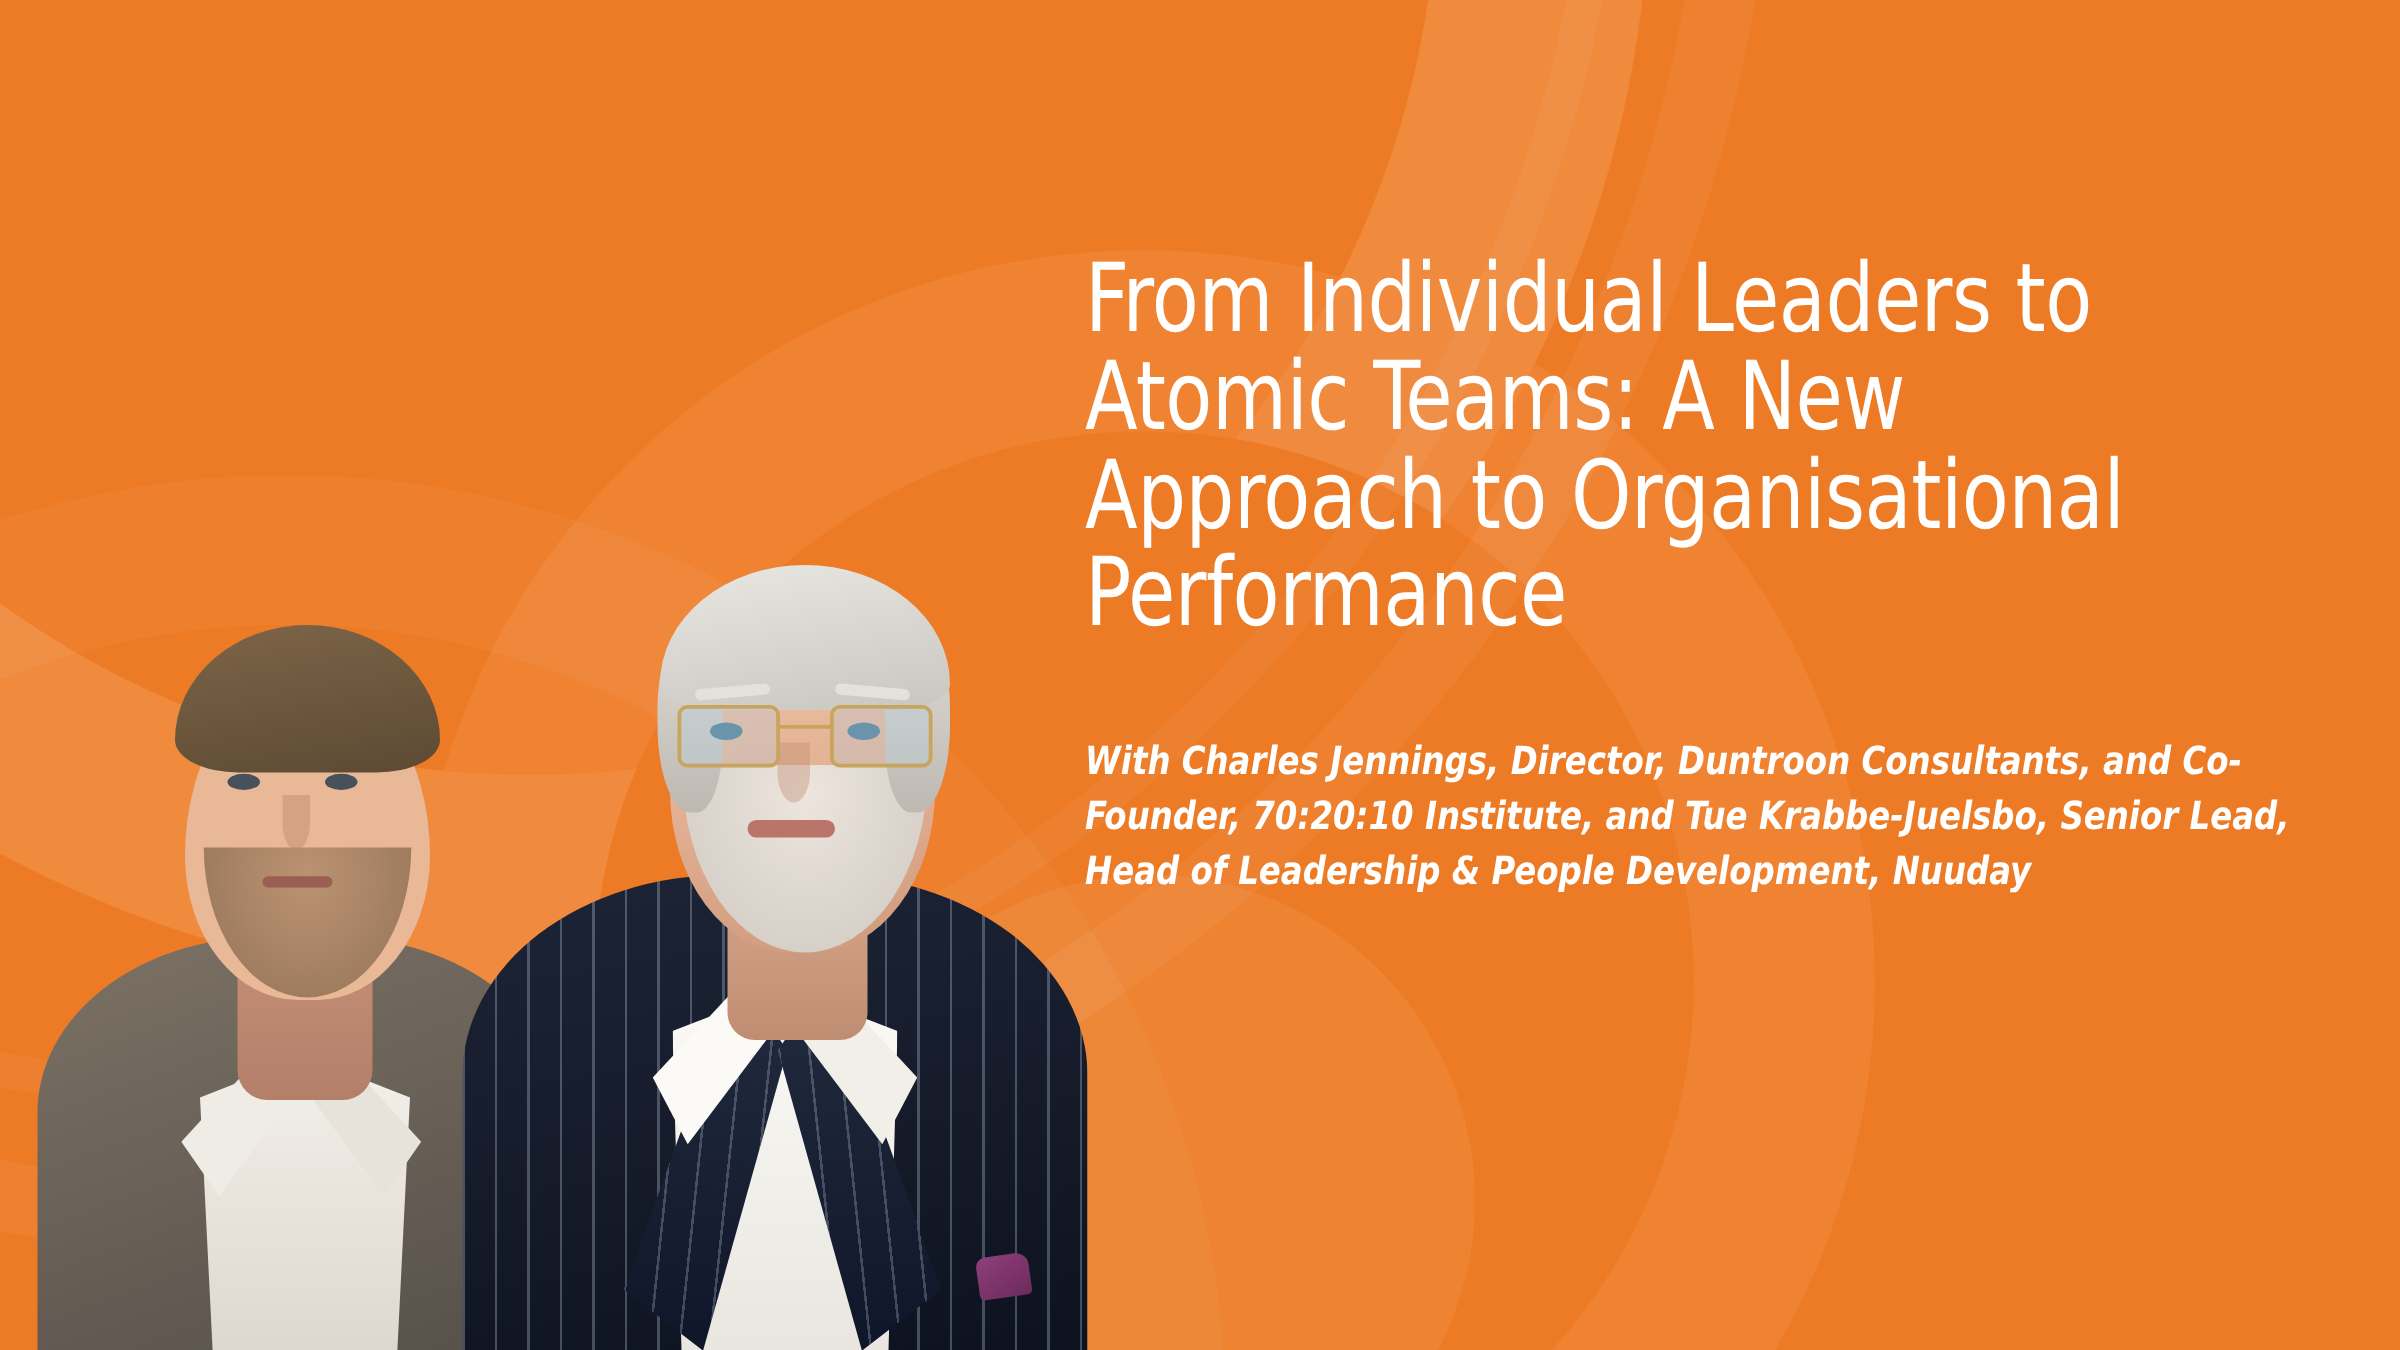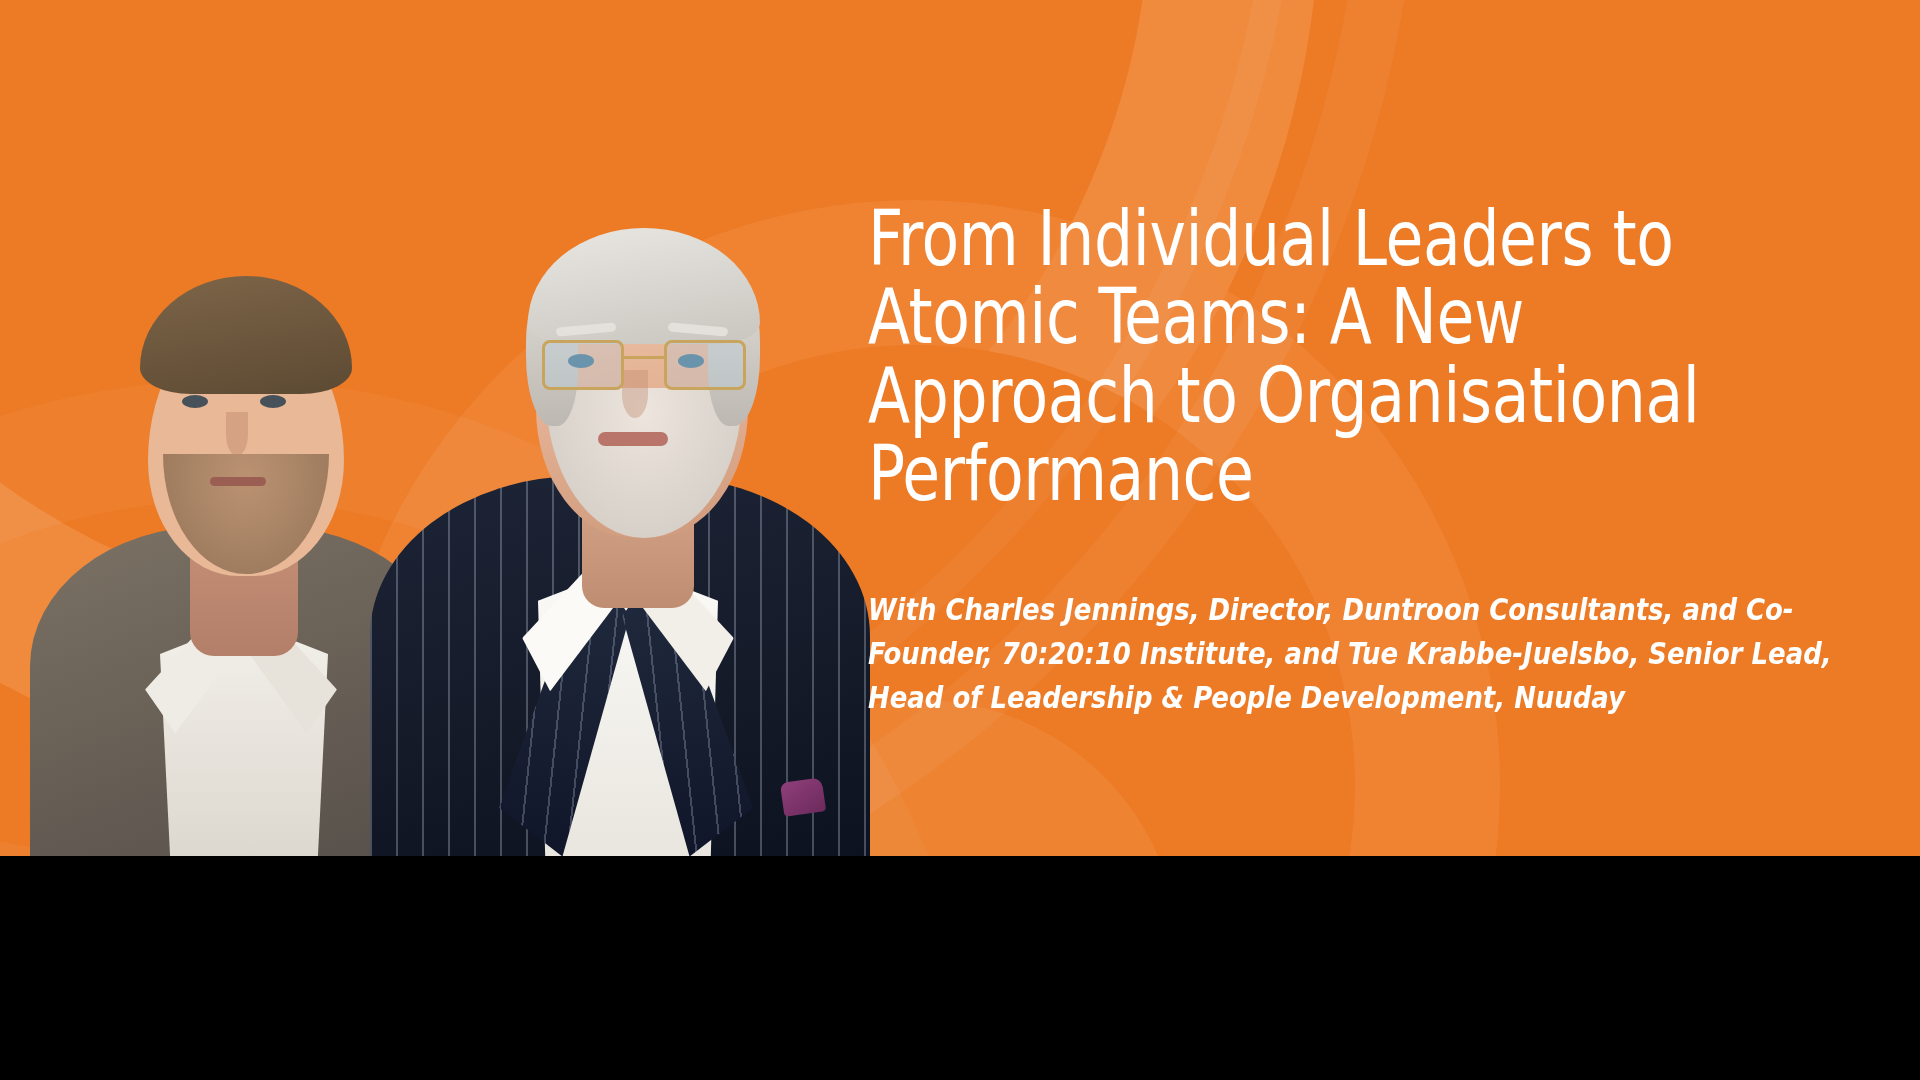--- a/index.html
+++ b/index.html
@@ -4,21 +4,21 @@
 <title>Webinar Banner</title>
 <style>
   html, body {
     margin: 0;
     padding: 0;
     background: #000;
   }
   #stage {
     position: relative;
     width: 1920px;
-    height: 856px;
+    height: 1080px;
     overflow: hidden;
     font-family: "DejaVu Sans", sans-serif;
     background: #ED7A24;
   }
 
   
   .bg-layer {
     position: absolute;
     inset: 0;
     overflow: hidden;

